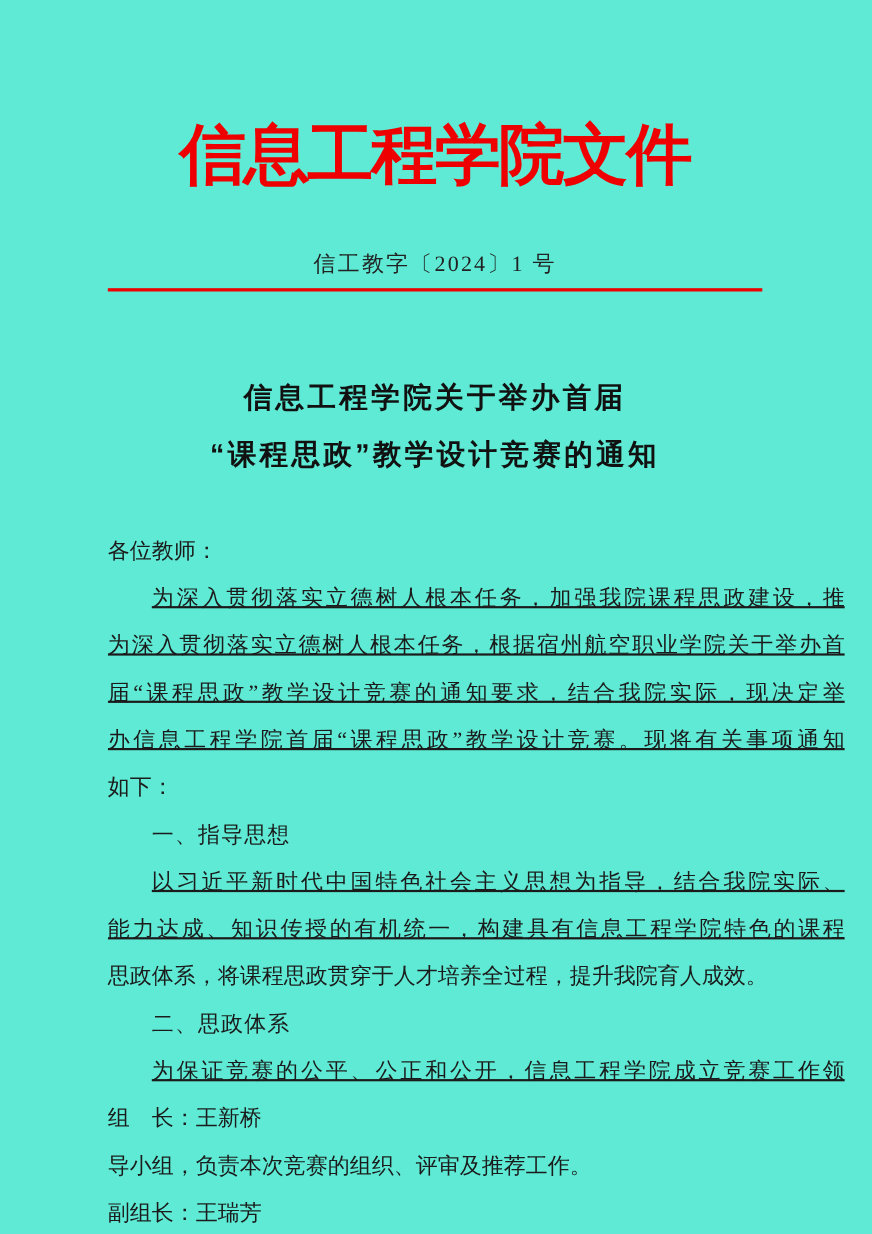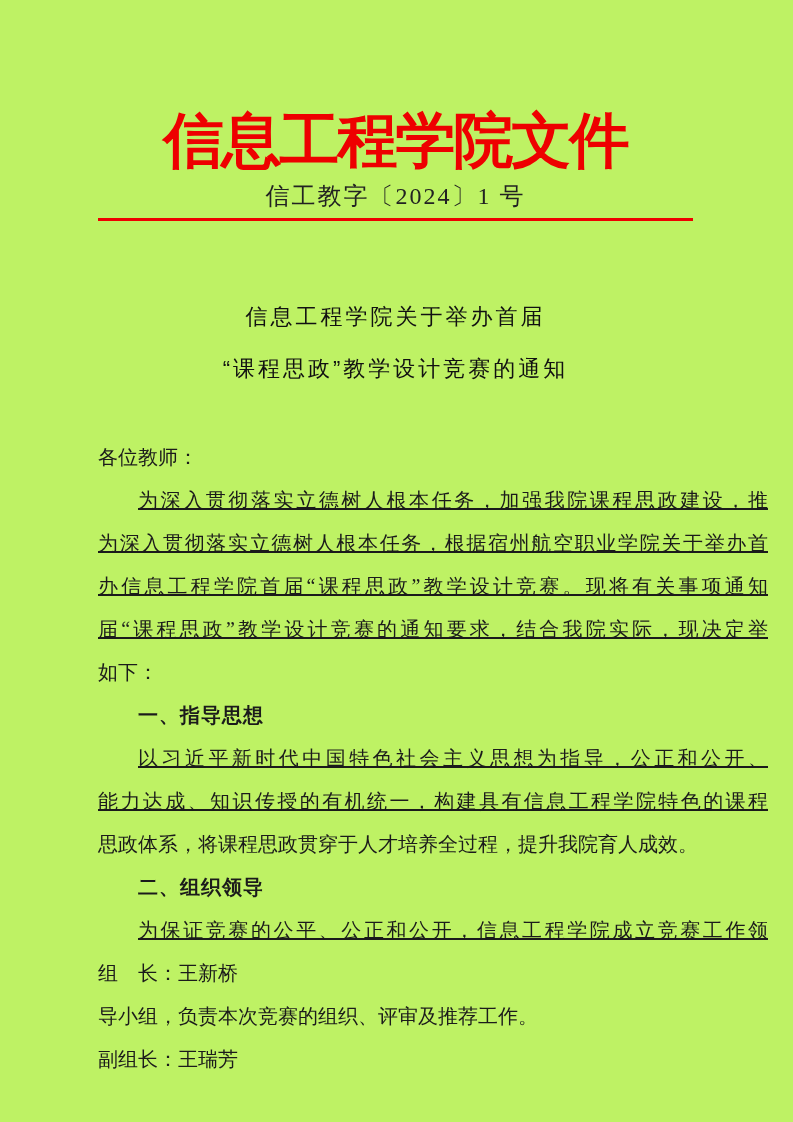--- a/index.html
+++ b/index.html
@@ -2,21 +2,21 @@
 <html><head>
 <meta charset="utf-8">
 <style>
   * { margin: 0; padding: 0; box-sizing: border-box; }
   html, body { background: #ffffff; }
   .page {
     position: relative;
     width: 793px;
     height: 1122px;
     margin: 0 auto;
-    background: #bef264;
+    background: #5eead4;
     overflow: hidden;
     font-family: "Liberation Serif", "DejaVu Serif", serif;
     color: #1b1b1b;
   }
   
   .head-col {
     margin-left: 98px;
     width: 595px;
     text-align: center;
   }
@@ -24,36 +24,37 @@
     margin-top: 98px;
     line-height: 86px;
     font-size: 60px;
     font-weight: bold;
     letter-spacing: -2px;
     color: #ee0000;
     font-family: "Liberation Serif", "DejaVu Serif", serif;
     white-space: nowrap;
   }
   .doc-number {
+    margin-top: 44px;
     line-height: 24px;
-    font-size: 24px;
+    font-size: 20px;
     letter-spacing: 2px;
     color: #222222;
   }
   .red-line {
     margin-top: 10px;
     width: 595px;
     height: 3px;
     background: #ee0000;
   }
   .doc-title {
     margin-top: 70px;
     font-family: "Liberation Sans", "DejaVu Sans", sans-serif;
-    font-weight: normal;
-    font-size: 22px;
+    font-weight: bold;
+    font-size: 26px;
     letter-spacing: 3px;
     color: #111111;
   }
   .doc-title .t-line {
     line-height: 52px;
     white-space: nowrap;
   }
   
   .doc-body {
     margin-top: 41px;
@@ -71,21 +72,21 @@
   .line.justify {
     white-space: normal;
     text-align: justify;
     text-align-last: justify;
     text-justify: inter-character;
     overflow: hidden;
     text-decoration: underline;
   }
   .line.indent { text-indent: 40px; }
   .line.bold {
-    font-weight: bold;
+    font-weight: normal;
     font-family: "Liberation Sans", "DejaVu Sans", sans-serif;
     letter-spacing: 1px;
   }
 </style>
 </head>
 <body>
 
 <div class="page">
 
   <div class="head-col">
@@ -98,27 +99,27 @@
     <div class="doc-title">
       <div class="t-line">信息工程学院关于举办首届</div>
       <div class="t-line">“课程思政”教学设计竞赛的通知</div>
     </div>
   </div>
 
   <div class="doc-body">
       <div class="line">各位教师：</div>
       <div class="line indent justify">为深入贯彻落实立德树人根本任务，加强我院课程思政建设，推</div>
       <div class="line justify">为深入贯彻落实立德树人根本任务，根据宿州航空职业学院关于举办首</div>
+      <div class="line justify">届“课程思政”教学设计竞赛的通知要求，结合我院实际，现决定举</div>
       <div class="line justify">办信息工程学院首届“课程思政”教学设计竞赛。现将有关事项通知</div>
-      <div class="line justify">届“课程思政”教学设计竞赛的通知要求，结合我院实际，现决定举</div>
       <div class="line">如下：</div>
       <div class="line indent bold">一、指导思想</div>
-      <div class="line indent justify">以习近平新时代中国特色社会主义思想为指导，公正和公开、</div>
+      <div class="line indent justify">以习近平新时代中国特色社会主义思想为指导，结合我院实际、</div>
       <div class="line justify">能力达成、知识传授的有机统一，构建具有信息工程学院特色的课程</div>
       <div class="line">思政体系，将课程思政贯穿于人才培养全过程，提升我院育人成效。</div>
-      <div class="line indent bold">二、组织领导</div>
+      <div class="line indent bold">二、思政体系</div>
       <div class="line indent justify">为保证竞赛的公平、公正和公开，信息工程学院成立竞赛工作领</div>
       <div class="line">组　长：王新桥</div>
       <div class="line">导小组，负责本次竞赛的组织、评审及推荐工作。</div>
       <div class="line">副组长：王瑞芳</div>
     </div>
 
 </div>
 
 </body></html>

